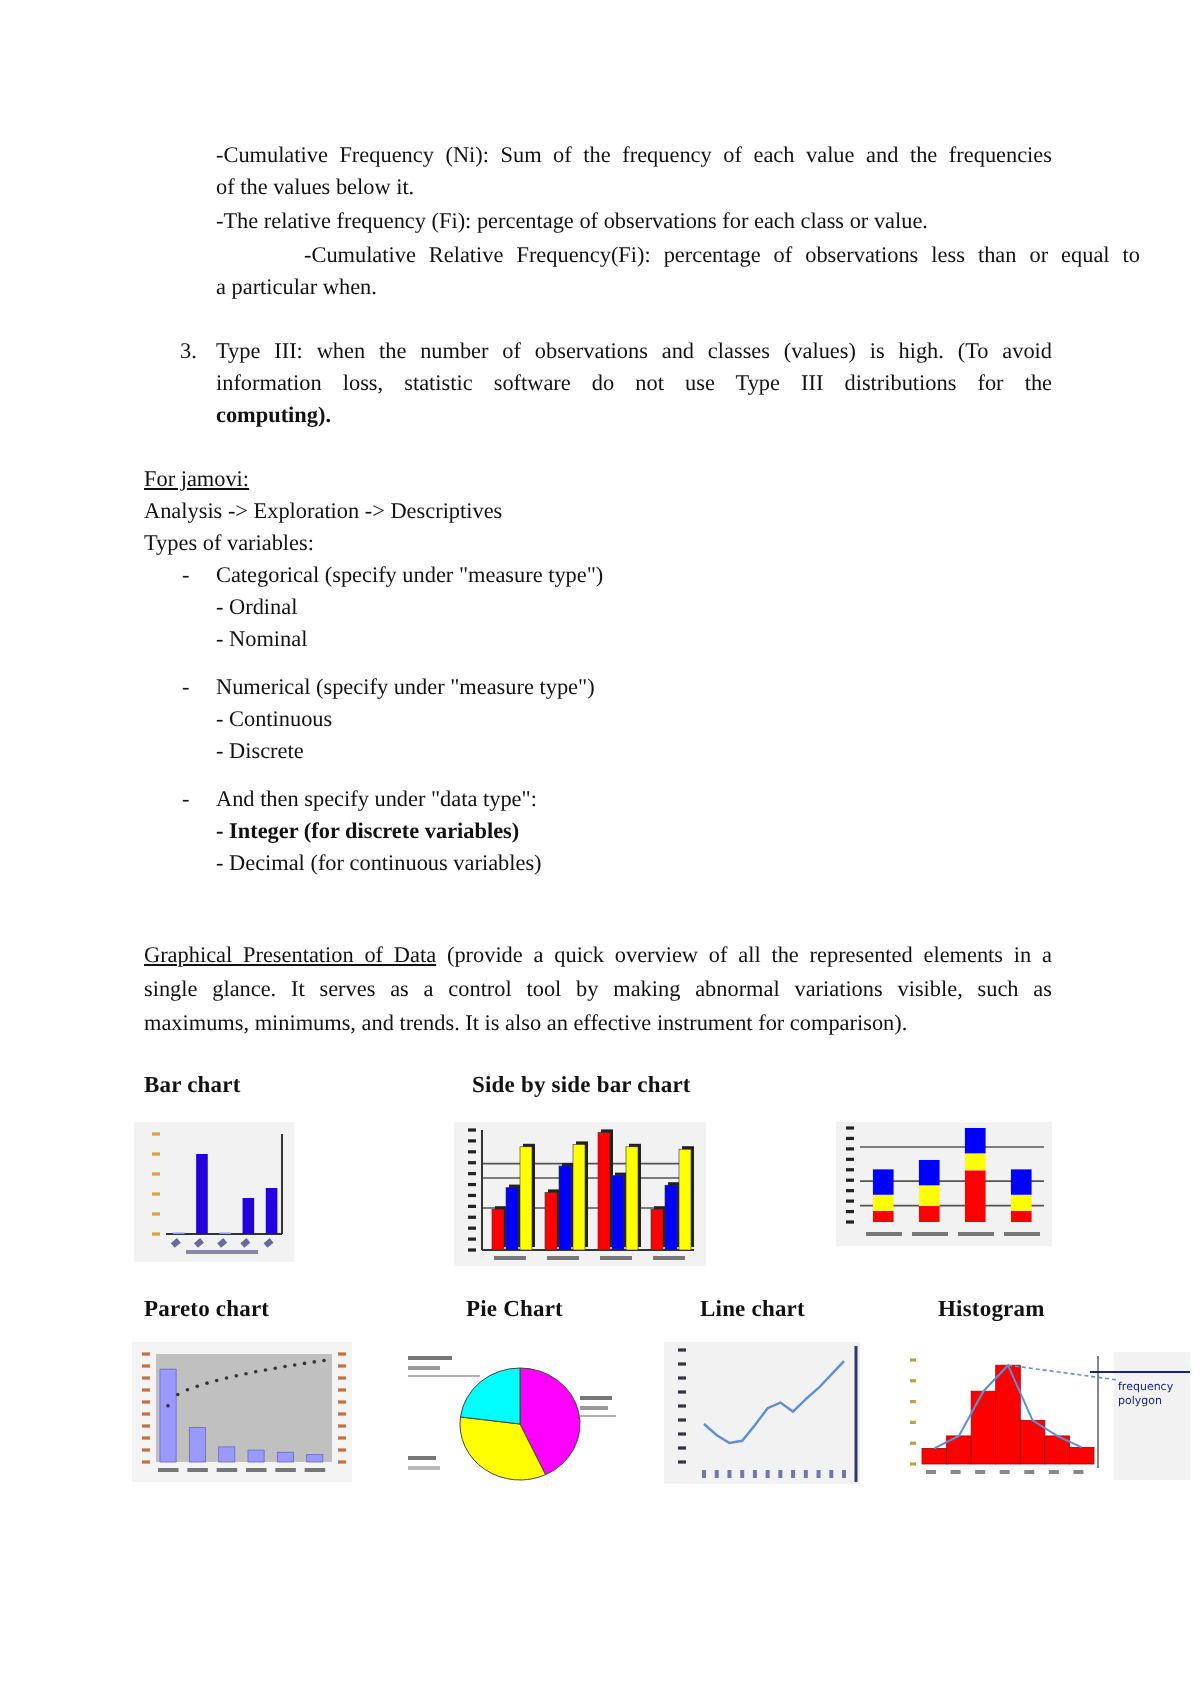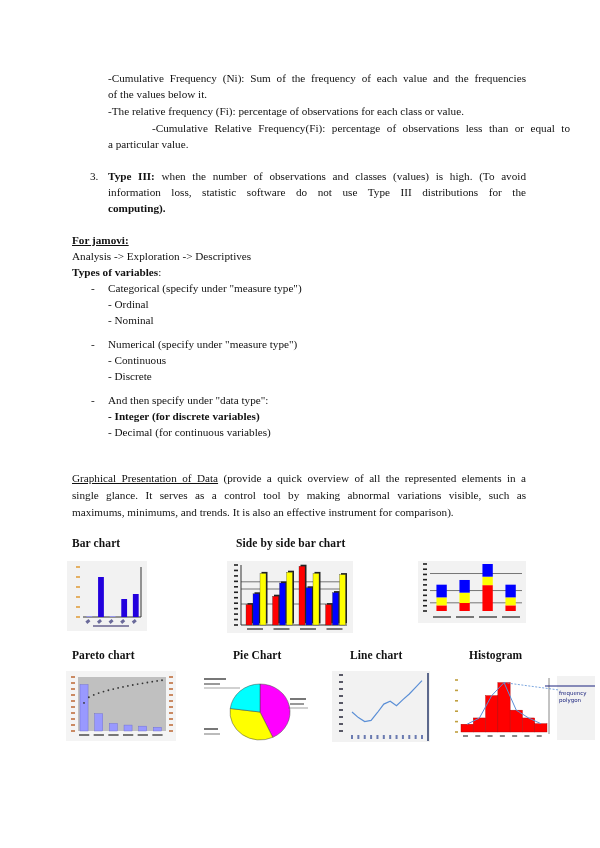--- a/index.html
+++ b/index.html
@@ -1,33 +1,33 @@
 <!DOCTYPE html>
 <html><head>
 <meta charset="utf-8">
 <style>
   html, body { margin: 0; padding: 0; background: #ffffff; }
   body { width: 600px; height: 848px; position: relative; overflow: hidden;
          font-family: "Liberation Serif", "DejaVu Serif", serif; color: #111; font-size: 11.2px; }
   .line { position: absolute; white-space: nowrap; line-height: 16px; }
   .just { text-align: justify; text-align-last: justify; white-space: normal; }
-  b, .bold { font-weight: bold; }
+  b, .bold { font-weight: normal; }
   .u { text-decoration: underline; }
   .heading { font-weight: bold; font-size: 11.5px; letter-spacing: 0.1px; }
   .thumb { position: absolute; background: #f2f2f2; }
   svg { display: block; }
 </style>
 </head>
 <body>
 
 <div class="line just" style="left:108px; top:70px; width:418px;">-Cumulative Frequency (Ni): Sum of the frequency of each value and the frequencies</div>
 <div class="line" style="left:108px; top:86px;">of the values below it.</div>
 <div class="line" style="left:108px; top:103px;">-The relative frequency (Fi): percentage of observations for each class or value.</div>
 <div class="line just" style="left:112px; top:120px; width:418px;margin-left:40px;">-Cumulative Relative Frequency(Fi): percentage of observations less than or equal to</div>
-<div class="line" style="left:108px; top:136px;">a particular value.</div>
+<div class="line" style="left:108px; top:136px;">a particular when.</div>
 
 <div class="line" style="left:90px; top:168px;">3.</div>
 <div class="line just" style="left:108px; top:168px; width:418px;"><b>Type III:</b><span> when the number of observations and classes (values) is high. (To avoid</span></div>
 <div class="line just" style="left:108px; top:184px; width:418px;">information loss, statistic software do not use Type III distributions for the</div>
 <div class="line" style="left:108px; top:200px;font-weight:bold;">computing).</div>
 
 <div class="line bold u" style="left:72px; top:232px;">For jamovi:</div>
 <div class="line" style="left:72px; top:248px;">Analysis -&gt; Exploration -&gt; Descriptives</div>
 <div class="line" style="left:72px; top:264px;"><b>Types of variables</b><span>:</span></div>
 

